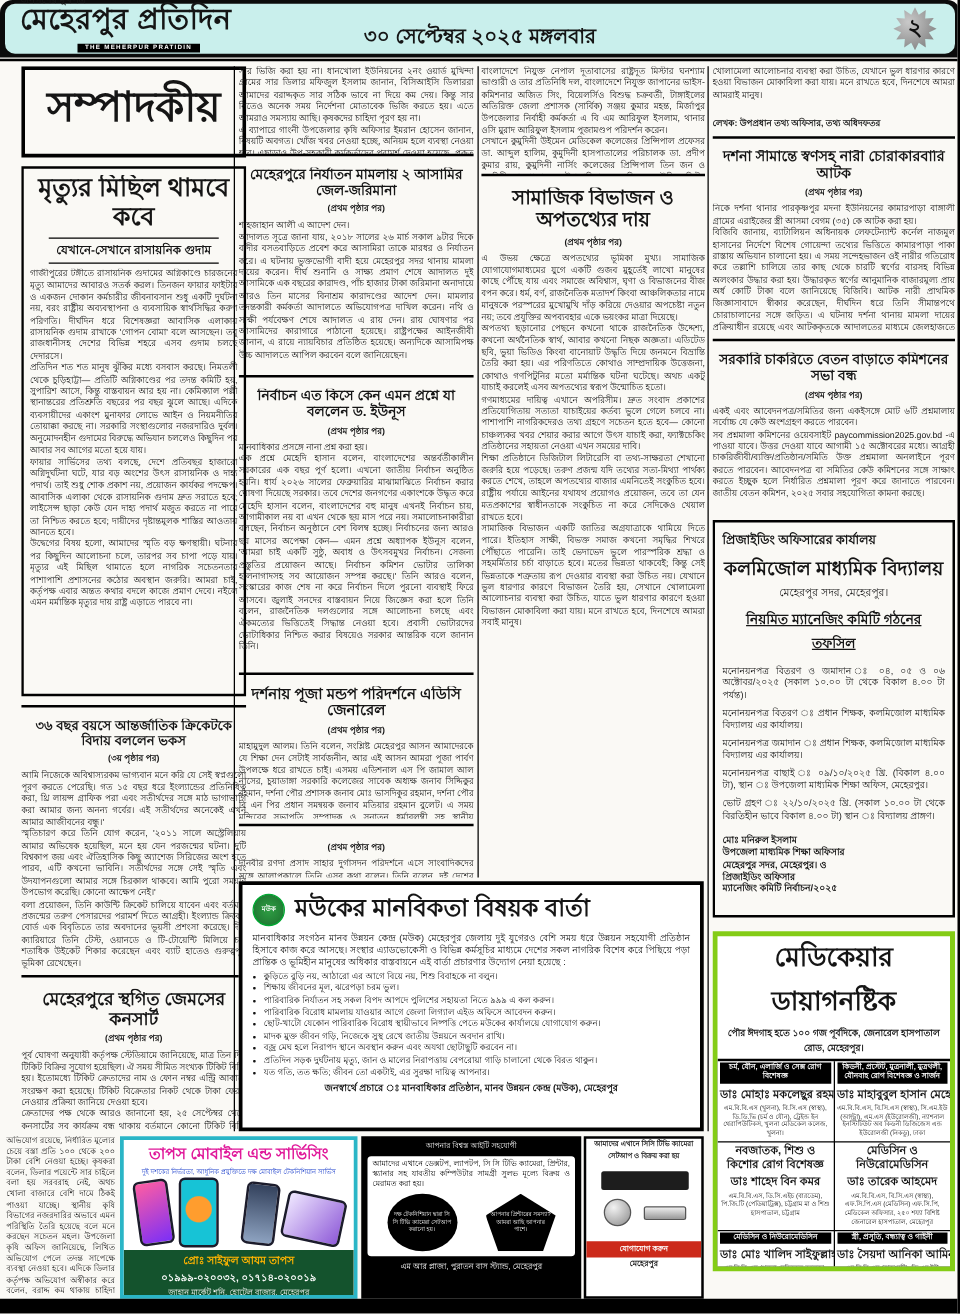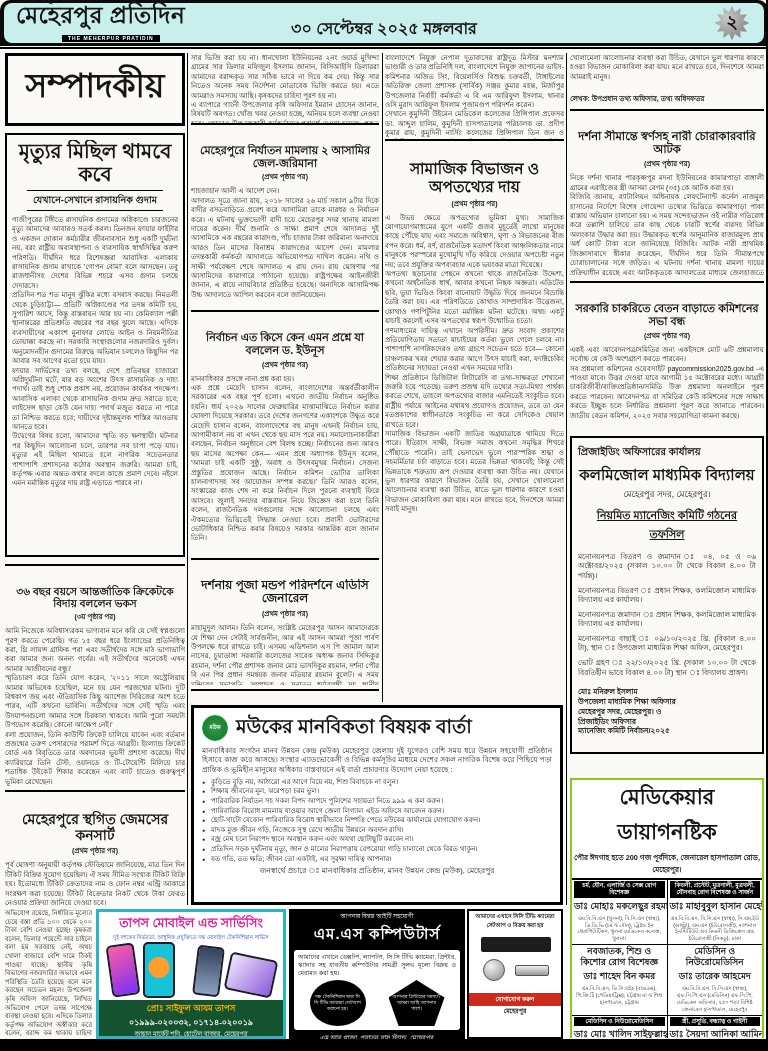--- a/index.html
+++ b/index.html
@@ -21,65 +21,65 @@
   .mast-date { position:absolute; left:50%; transform:translateX(-50%);
                font-size:16px; font-weight:900; }
   .page-seal { position:absolute; right:14px; top:2px; width:36px; height:36px;
                background:radial-gradient(circle at 35% 35%, #c9c9c9, #6f6f6f);
                display:flex; align-items:center; justify-content:center;
                font-size:18px; font-weight:900; color:#111;
                clip-path:polygon(98% 50%,80.9% 58.3%,91.6% 74%,72.6% 72.6%,74% 91.6%,58.3% 80.9%,50% 98%,41.7% 80.9%,26% 91.6%,27.4% 72.6%,8.4% 74%,19.1% 58.3%,2% 50%,19.1% 41.7%,8.4% 26%,27.4% 27.4%,26% 8.4%,41.7% 19.1%,50% 2%,58.3% 19.1%,74% 8.4%,72.6% 27.4%,91.6% 26%,80.9% 41.7%); }
   .top-rule { position:absolute; left:0; top:47px; width:768px; height:2px; background:#000; }
   
   .col { position:absolute; top:53px; overflow:hidden; }
-  .col1 { left:5px;  width:180px; height:852px; }
+  .col1 { left:17px;  width:180px; height:852px; }
   .col2 { left:191px; width:188px; height:649px; }
   .col3 { left:385px; width:179px; height:649px; }
   .col4 { left:570px; width:194px; height:985px; }
   .vr { position:absolute; width:1px; background:#000; top:53px; }
   .vr1 { left:187px; height:852px; }
   .vr2 { left:382px; height:649px; }
   .vr3 { left:566px; height:852px; }
   
   .jtext { font-size:7px; line-height:9.4px; text-align:justify; white-space:pre-line;
            overflow:hidden; word-break:break-word; }
   .tiny  { font-size:6.5px; line-height:8.6px; }
   .headline { font-weight:900; text-align:center; line-height:1.15; overflow:hidden; }
   .cont-tag { font-size:7px; font-weight:bold; text-align:center; margin:2px 0 3px; }
   .section-title-box { border:3px solid #000; text-align:center; font-size:33px;
                        font-weight:900; padding:4px 0 7px; margin-bottom:7px; }
   .editorial-box { border:2px solid #000; height:424px; padding:5px 5px 20px; margin-bottom:7px; }
   .ed-head { font-size:20px; }
   .ed-sub  { display:block; width:82%; margin:4px auto 4px; padding:2px 0; text-align:center;
              font-size:9.5px; font-weight:bold; border-top:1px solid #000; border-bottom:1px solid #000; }
-  .art { border-top:2px solid #000; padding-top:19px; margin-bottom:4px; }
+  .art { border-top:2px solid #000; padding-top:9px; margin-bottom:4px; }
   
   .mouk-box { position:absolute; left:191px; top:705px; width:372px; height:200px;
               border:3px solid #000; background:#fff; padding:4px 8px; overflow:hidden; }
   .mouk-head { display:flex; align-items:center; gap:8px; margin-bottom:2px; }
   .mouk-logo { width:26px; height:26px; border-radius:50%; background:radial-gradient(#2f9e44,#1b6e2d);
                color:#fff; font-size:5.5px; font-weight:bold; display:flex; align-items:center;
                justify-content:center; border:1px solid #0a3; flex:0 0 auto; }
   .mouk-title { font-size:19px; font-weight:900; }
   .mouk-intro { font-size:7.3px; line-height:9.3px; text-align:justify; margin-bottom:3px; }
   .mouk-bullets div { font-size:6.9px; line-height:9.6px; padding-left:9px; position:relative; }
   .mouk-bullets div::before { content:"●"; position:absolute; left:0; font-size:5px; top:1px; }
-  .mouk-footer { font-size:7.5px; font-weight:normal; text-align:center; margin-top:2px; }
+  .mouk-footer { font-size:7.5px; font-weight:bold; text-align:center; margin-top:2px; }
   
   .notice-box { border:2px solid #000; padding:6px 6px; margin-top:5px; height:318px; overflow:hidden; }
   .notice-office { font-size:10px; font-weight:bold; }
   .notice-school { font-size:15px; font-weight:900; text-align:center; margin-top:2px; }
   .notice-addr { font-size:8.5px; text-align:center; margin-bottom:5px; }
   .notice-subject { font-size:11px; font-weight:900; text-align:center;
                     text-decoration:underline; margin-bottom:7px; }
   .notice-row { font-size:7.4px; line-height:9.6px; margin-bottom:5px; text-align:justify; }
   .notice-sign { margin-top:10px; text-align:left; padding-right:14px;
                  font-size:7.4px; line-height:9.8px; font-weight:bold; }
   
-  .medicare { border:2px solid #84cc16; margin-top:24px; height:272px; background:#fff; overflow:hidden; }
+  .medicare { border:4px solid #84cc16; margin-top:11px; height:272px; background:#fff; overflow:hidden; }
   .med-title { font-size:21px; font-weight:900; text-align:center; padding:1px 0; }
   .med-addr { font-size:7.3px; font-weight:bold; text-align:center; border-bottom:2px solid #000; padding-bottom:2px; }
   .med-grid { display:grid; grid-template-columns:1fr 1fr; gap:1px; background:#000; border-bottom:2px solid #000;}
   .med-cell { background:#fff; text-align:center; padding:1px 2px 2px; overflow:hidden; }
   .med-spec { font-size:6px; font-weight:bold; line-height:1.25; }
   .med-spec.inv { background:#000; color:#fff; padding:1px 1px; }
   .med-spec.big { font-size:9px; font-weight:900; }
   .med-name { font-size:9px; font-weight:900; white-space:nowrap; margin:1px 0; }
   .med-creds { font-size:5.2px; line-height:6.8px; }
   
@@ -267,21 +267,21 @@
         <div>মোঃ মনিরুল ইসলাম</div>
         <div>উপজেলা মাধ্যমিক শিক্ষা অফিসার</div>
         <div>মেহেরপুর সদর, মেহেরপুর। ও</div>
         <div>প্রিজাইডিং অফিসার</div>
         <div>ম্যানেজিং কমিটি নির্বাচন/২০২৫</div>
       </div>
     </div>
 
     <div class="medicare">
       <div class="med-title">মেডিকেয়ার ডায়াগনষ্টিক</div>
-      <div class="med-addr">পৌর ঈদগাহ হতে 200 গজ পূর্বদিকে, জেনারেল হাসপাতাল রোড, মেহেরপুর।</div>
+      <div class="med-addr">পৌর ঈদগাহ হতে ১০০ গজ পূর্বদিকে, জেনারেল হাসপাতাল রোড, মেহেরপুর।</div>
       <div class="med-grid">
         <div class="med-cell">
           <div class="med-spec inv">চর্ম, যৌন, এলার্জি ও সেক্স রোগ বিশেষজ্ঞ</div>
           <div class="med-name">ডাঃ মোহাঃ মকলেছুর রহমান (পলাশ)</div>
           <div class="med-creds">এম.বি.বি.এস (খুলনা), বি.সি.এস (স্বাস্থ্য), ডি.ডি.ভি (চর্ম ও যৌন), ট্রেইন্ড ইন থেরাপিউটিকস, খুলনা মেডিকেল কলেজ, খুলনা।</div>
         </div>
         <div class="med-cell">
           <div class="med-spec inv">কিডনী, প্রস্টেট, মুত্রনালী, মুত্রথলী, যৌনবাহ রোগ বিশেষজ্ঞ ও সার্জন</div>
           <div class="med-name">ডাঃ মাহাবুবুল হাসান মেহেদী</div>
           <div class="med-creds">এম.বি.বি.এস, বি.সি.এস (স্বাস্থ্য), সি.এম.ইউ (আল্ট্রা), এম.এস (ইউরোলজী), ন্যাশনাল ইনস্টিটিউট অব কিডনী ডিজিজেস এন্ড ইউরোলজী (নিকডু), ঢাকা</div>
@@ -322,21 +322,20 @@
     </div>
     <div class="tapos-strip">
       <div class="tapos-prop">প্রোঃ সাইফুল আযম তাপস</div>
       <div class="tapos-phones">০১৯৯৯-০২০০৩২, ০১৭১৪-০২০০১৯</div>
       <div class="tapos-addr">জাহান মার্কেট শনি, হোটেল বাজার, মেহেরপুর</div>
     </div>
   </div>
 
   <div class="ad-ms">
     <div class="ms-tag">আপনার বিশ্বস্ত আইটি সহযোগী</div>
-    <div class="ms-title">এম.এস কম্পিউটার্স</div>
     <div class="ms-panel">
       <div class="ms-services">আমাদের এখানে ডেক্সটপ, ল্যাপটপ, সি সি টিভি ক্যামেরা, প্রিন্টার, স্ক্যানার সহ যাবতীয় কম্পিউটার সামগ্রী সুলভ মূল্যে বিক্রয় ও মেরামত করা হয়।</div>
       <div class="ms-badges">
         <div class="ms-badge badge-circle">দক্ষ টেকনিশিয়ান দ্বারা সি সি টিভি ক্যামেরা সেটআপ করানো হয়।</div>
         <div class="ms-badge badge-pent">আপনার প্রিন্টারের সমস্যা? আমরা আছি আপনার পাশে।</div>
       </div>
     </div>
     <div class="ms-addr">এম আর প্লাজা, পুরাতন বাস স্ট্যান্ড, মেহেরপুর</div>
   </div>
 

